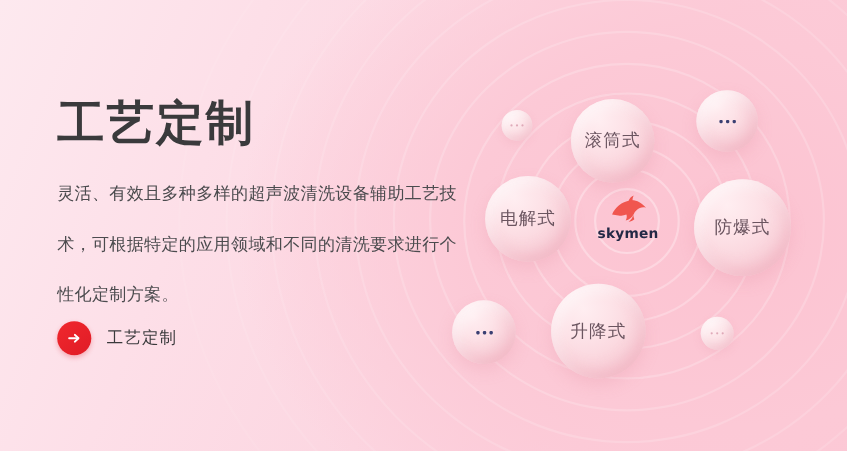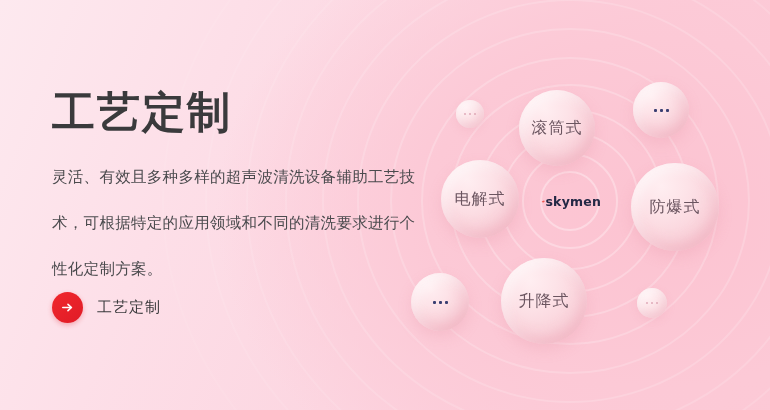--- a/index.html
+++ b/index.html
@@ -114,21 +114,21 @@
   .b-fangbao {left:630px;top:163px;width:88px;height:88px;}
   .b-shengjiang{left:500px;top:258px;width:86px;height:86px;}
   .b-dots-tr {left:632px;top:82px;width:56px;height:56px;}
   .b-dots-bl {left:410px;top:273px;width:58px;height:58px;}
   .b-tiny-tl {left:455px;top:100px;width:28px;height:28px;}
   .b-tiny-br {left:636px;top:288px;width:30px;height:30px;}
 
   
   .logo{
     position:absolute;left:541px;top:176px;width:60px;height:50px;
-    display:flex;flex-direction:row;align-items:center;justify-content:flex-start;
+    display:flex;flex-direction:column;align-items:center;justify-content:flex-start;
   }
   .logo-mark{display:block;}
   .logo-word{
     margin-top:1px;
     font-size:12.5px;font-weight:bold;letter-spacing:.2px;
     color:#232845;
     font-family:"DejaVu Sans",sans-serif;
   }
 </style>
 </head>

